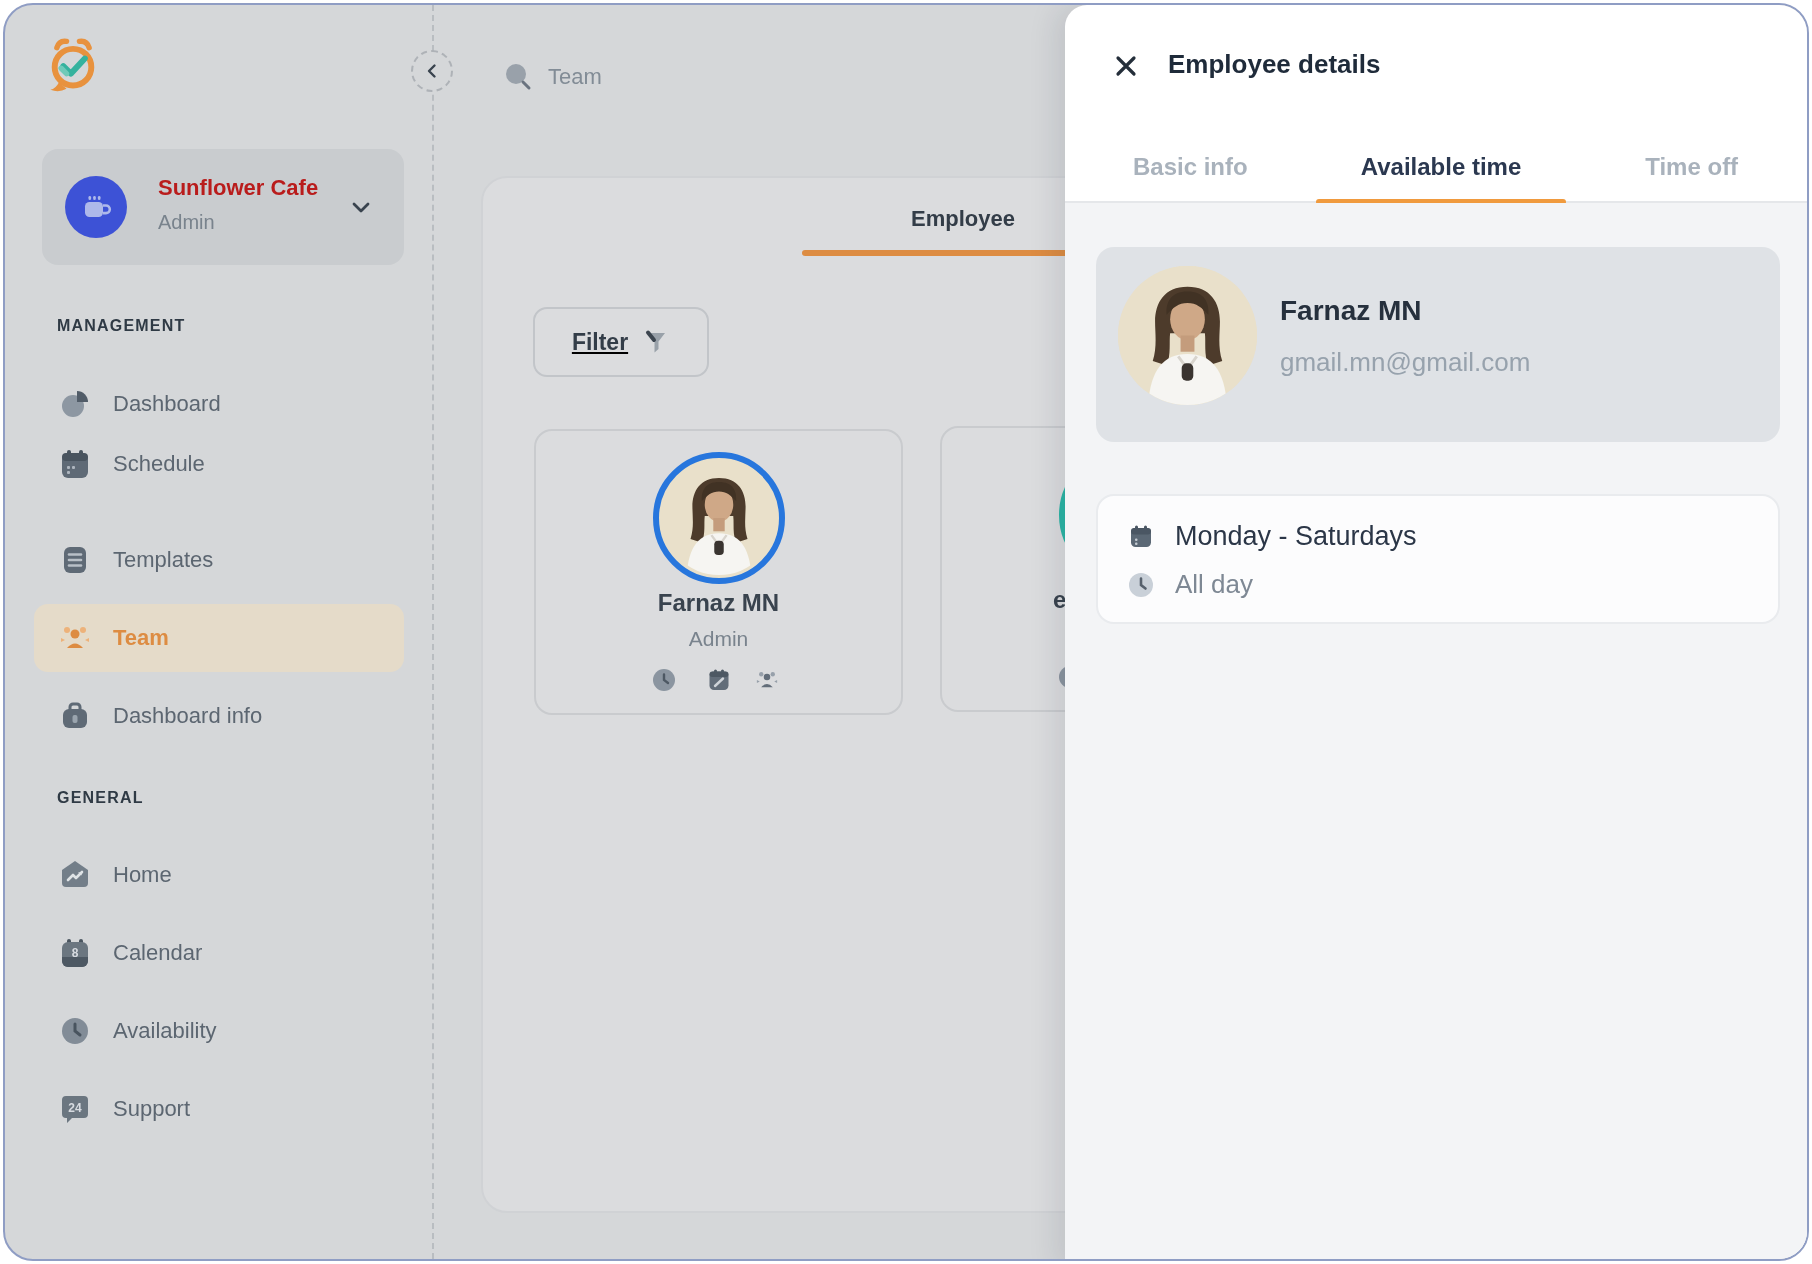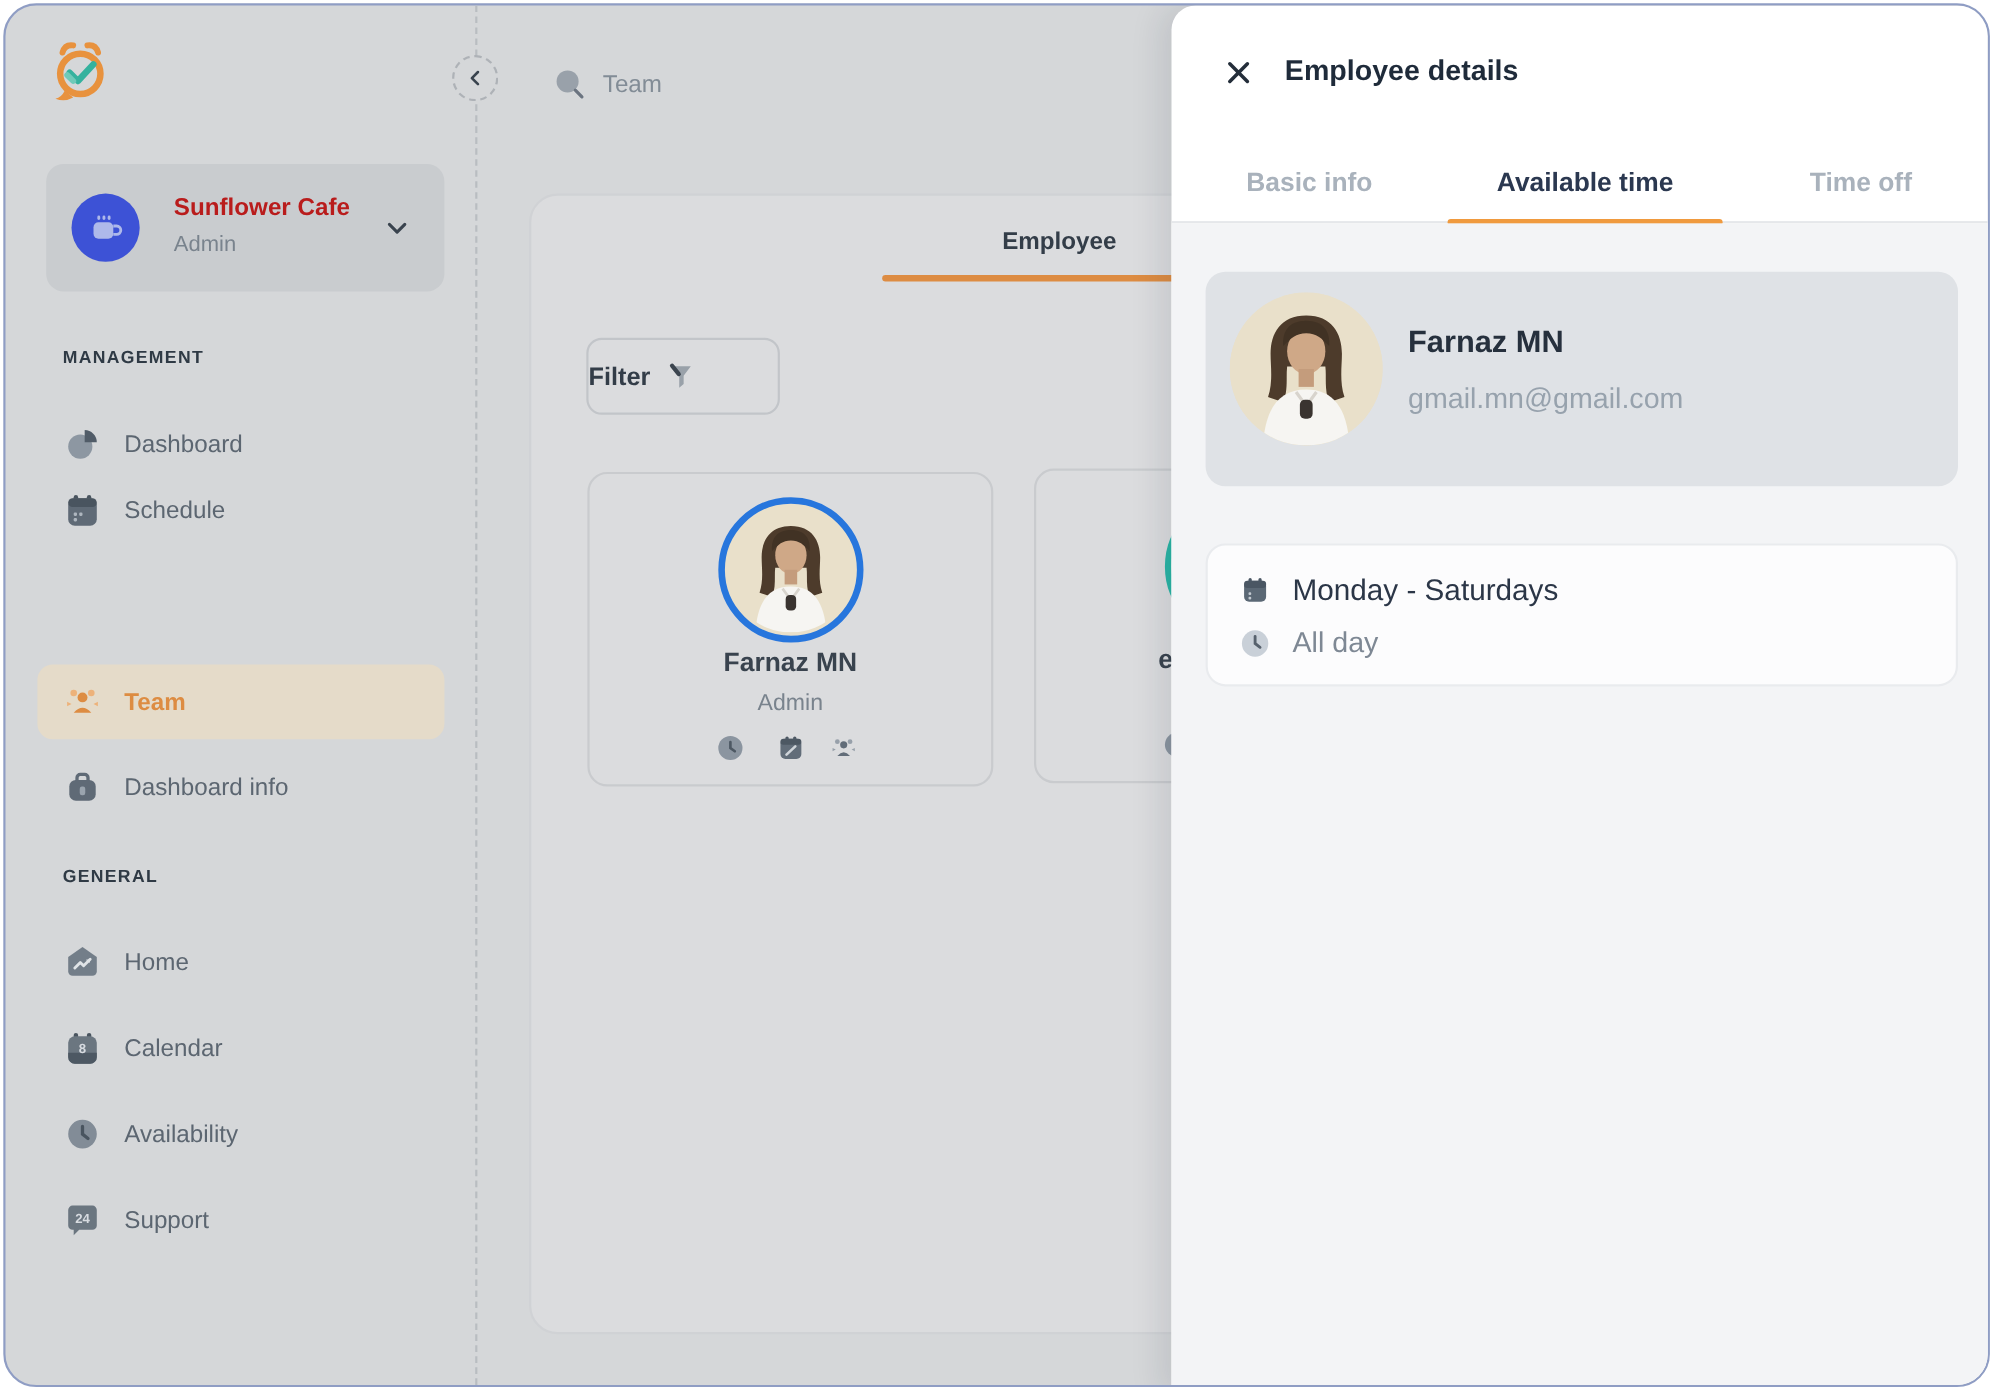--- a/index.html
+++ b/index.html
@@ -37,21 +37,21 @@
   .crumb-text { font-size:22px; color:#828c96; }
 
   .container { position:absolute; left:476px; top:171px; width:1336px; height:1037px;
                background:#dbdcde; border:2px solid #d0d2d5; border-radius:26px; }
   .main-tab { position:absolute; left:340px; top:28px; width:280px; text-align:center;
               font-size:22px; font-weight:700; color:#333d48; cursor:pointer; }
   .main-tab-underline { position:absolute; left:319px; top:72px; width:322px; height:6px;
                         border-radius:3px; background:#dd8c42; }
   .filter-btn { position:absolute; left:50px; top:129px; width:176px; height:70px;
                 border:2px solid #c2c5c9; border-radius:14px; display:flex; align-items:center;
-                gap:14px; cursor:pointer; }
+                justify-content:center; gap:14px; cursor:pointer;text-decoration:underline; }
   .filter-label { font-size:23px; font-weight:700; color:#333d48; }
 
   .emp-card { position:absolute; top:251px; width:369px; height:286px; border:2px solid #c9cbce;
               border-radius:18px; }
   .emp-card.c1 { left:51px; }
   .emp-card.c2 { left:457px; top:248px; }
   .ring { position:absolute; left:50%; transform:translateX(-50%); top:21px; width:132px; height:132px;
           border-radius:50%; border:6px solid #2776dd; overflow:hidden; background:#e9e0ca; }
   .ring.teal { border-color:#2ab5a5; }
   .ring .ph { position:absolute; inset:3px; border-radius:50%; overflow:hidden; }
@@ -155,20 +155,31 @@
         <rect x="22" y="4" width="4" height="6" rx="2" fill="#49545f"></rect>
         <rect x="5" y="7" width="26" height="25" rx="6" fill="#5f6a76"></rect>
         <rect x="5" y="7" width="26" height="8" rx="4" fill="#49545f"></rect>
         <rect x="10" y="20" width="3" height="3" rx="1" fill="#aeb6bf"></rect>
         <rect x="10" y="25" width="3" height="3" rx="1" fill="#aeb6bf"></rect>
         <rect x="15" y="20" width="3" height="3" rx="1" fill="#aeb6bf"></rect>
       </svg>
       <span class="nlabel">Schedule</span>
     </div>
 
+    <div class="nav-item" style="top:521px">
+      <svg class="nicon" viewBox="0 0 36 36">
+        <rect x="7" y="5" width="22" height="26" rx="6" fill="#5f6a76"></rect>
+        <g stroke="#b9c0c7" stroke-width="2.6" stroke-linecap="round">
+          <line x1="12" y1="12.5" x2="24" y2="12.5"></line>
+          <line x1="12" y1="18" x2="24" y2="18"></line>
+          <line x1="12" y1="23.5" x2="24" y2="23.5"></line>
+        </g>
+      </svg>
+      <span class="nlabel">Templates</span>
+    </div>
 
     <div class="nav-item active" style="top:599px">
       <svg class="nicon" viewBox="0 0 36 36">
         <circle cx="10" cy="10" r="3" fill="#edb27a"></circle>
         <circle cx="26" cy="10" r="3" fill="#edb27a"></circle>
         <circle cx="18" cy="14" r="4.5" fill="#dd8c42"></circle>
         <path d="M10 28q8-9 16 0z" fill="#dd8c42"></path>
         <path d="M4 18l4 2-4 2z" fill="#edb27a"></path>
         <path d="M32 18l-4 2 4 2z" fill="#edb27a"></path>
       </svg>

